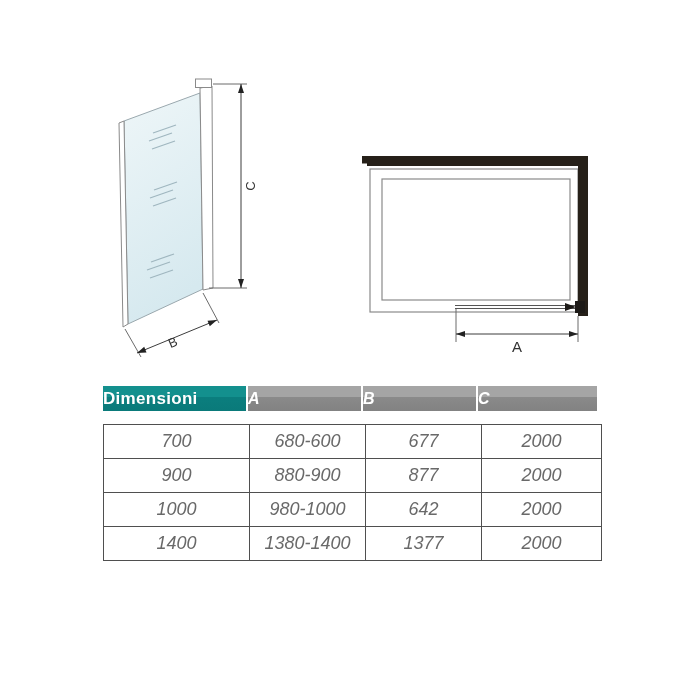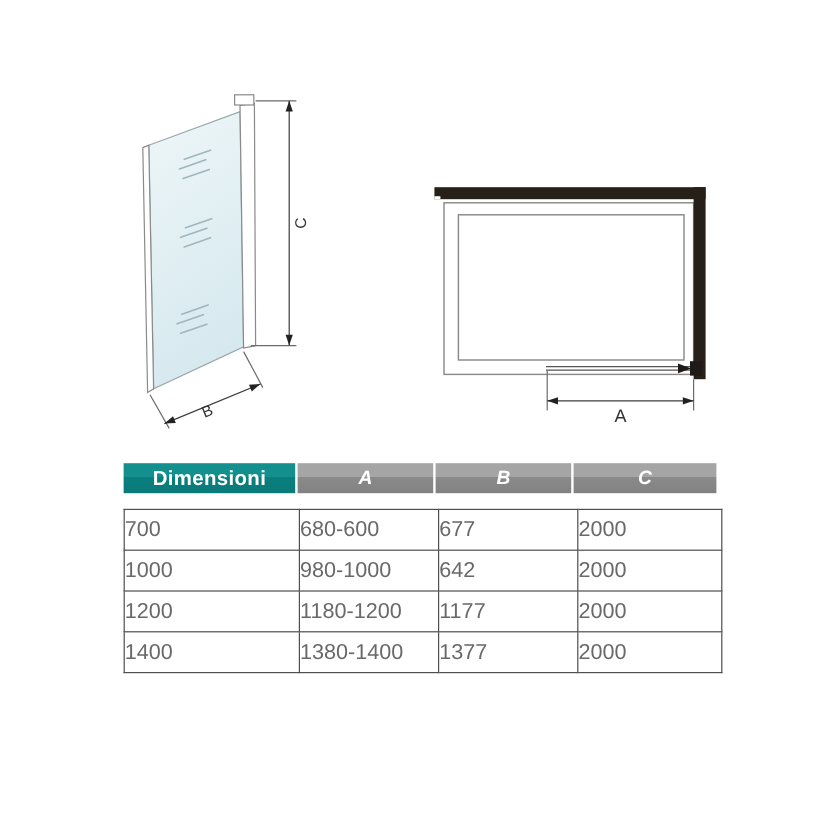--- a/index.html
+++ b/index.html
@@ -9,39 +9,39 @@
     background:#ffffff;
     font-family:"Liberation Sans", sans-serif;
     overflow:hidden;
   }
   .diagrams{position:absolute;left:0;top:0;width:700px;height:380px;}
 
   
   .spec-table{position:absolute;left:103px;top:386px;width:494px;}
   .thead{display:flex;height:25px;}
   .th{
-    height:25px;line-height:25px;text-align:center;color:#ffffff;
+    height:25px;line-height:25px;text-align:left;color:#ffffff;
     font-weight:bold;font-size:16px;
   }
   .th-teal{
     width:143px;margin-right:2px;
     background:linear-gradient(180deg,#13908e 0%,#13908e 45%,#0b7e7e 45%,#0a7a7a 100%);
     font-size:17px;letter-spacing:0.3px;
   }
   .th-gray{
     width:113px;margin-right:2px;font-style:italic;
     background:linear-gradient(180deg,#a5a5a5 0%,#a5a5a5 45%,#8a8a8a 45%,#828282 100%);
   }
   .th-gray.last{width:119px;margin-right:0;}
   .tbody{
     margin-top:13px;border-collapse:collapse;table-layout:fixed;width:494px;
   }
   .tbody td{
-    border:1.5px solid #4f4f4f;height:33px;vertical-align:middle;
-    font-size:18px;color:#696969;padding:0;background:#ffffff;
+    border:1.5px solid #4f4f4f;height:33px;text-align:center;vertical-align:middle;
+    font-size:18px;color:#696969;padding:0;background:#ffffff;font-style:italic;
   }
   .col1{width:145px;}.col2{width:115px;}.col3{width:115px;margin-top:40px;}.col4{width:119px;}
 </style>
 </head>
 <body>
 
 <div class="canvas">
 
   <svg class="diagrams" viewBox="0 0 700 380" xmlns="http://www.w3.org/2000/svg">
     <defs>
@@ -132,29 +132,29 @@
 
     <table class="tbody">
       <tbody>
           <tr>
         <td class="col1">700</td>
         <td class="col2">680-600</td>
         <td class="col3">677</td>
         <td class="col4">2000</td>
       </tr>
       <tr>
+        <td class="col1">900</td>
+        <td class="col2">880-900</td>
+        <td class="col3">877</td>
+        <td class="col4">2000</td>
+      </tr>
+      <tr>
         <td class="col1">1000</td>
         <td class="col2">980-1000</td>
         <td class="col3">642</td>
-        <td class="col4">2000</td>
-      </tr>
-      <tr>
-        <td class="col1">1200</td>
-        <td class="col2">1180-1200</td>
-        <td class="col3">1177</td>
         <td class="col4">2000</td>
       </tr>
       <tr>
         <td class="col1">1400</td>
         <td class="col2">1380-1400</td>
         <td class="col3">1377</td>
         <td class="col4">2000</td>
       </tr>
     </tbody>
       </table>

